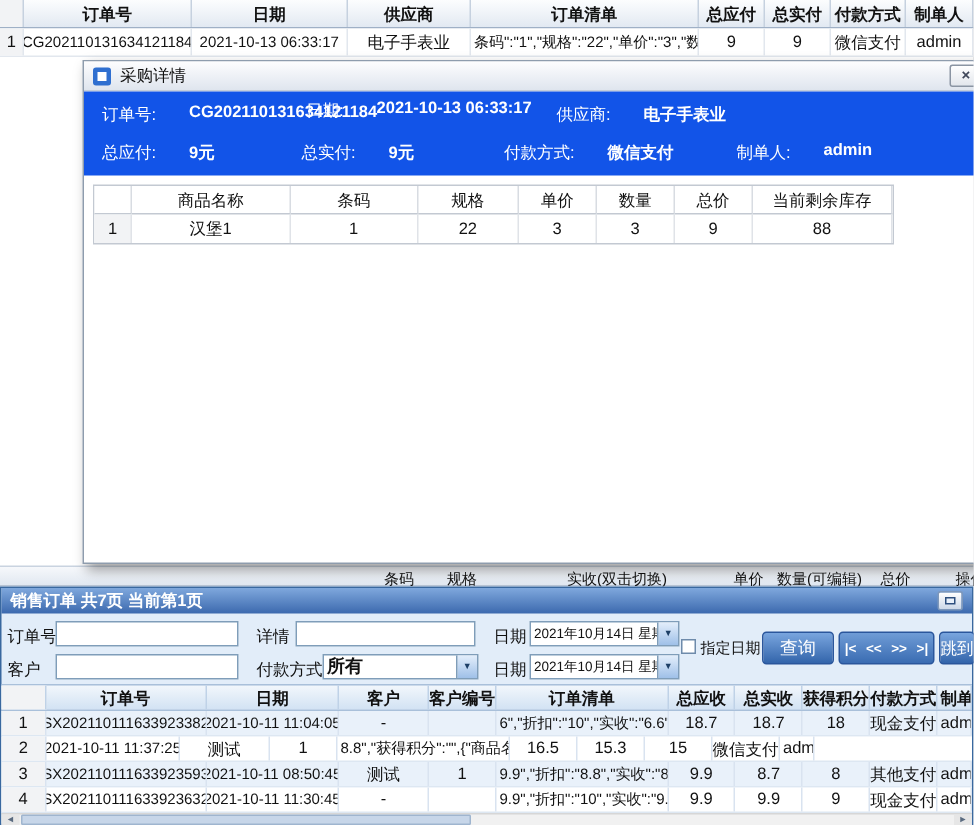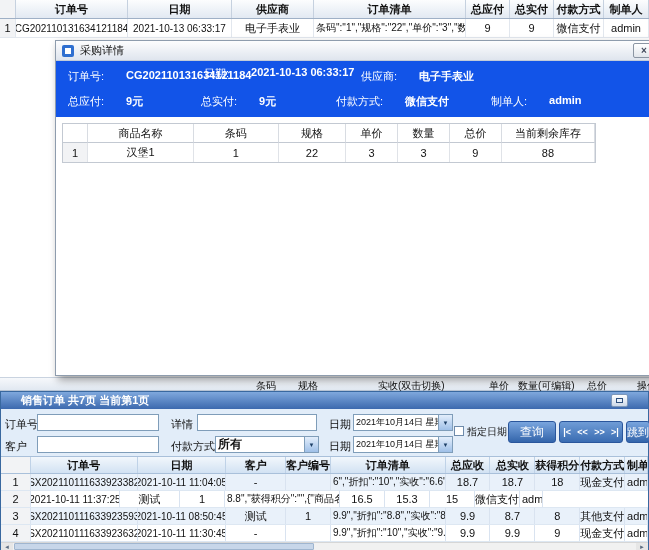--- a/index.html
+++ b/index.html
@@ -26,21 +26,21 @@
   .m-info{position:absolute;left:0;top:20px;width:605px;height:56px;background:#1254e8;color:#fff;}
   .pair{position:absolute;display:flex;gap:22px;white-space:nowrap;}
   .pair .val{font-weight:bold;}
   .m-table{position:absolute;left:6px;top:82px;width:534px;border:1px solid #c3c9d2;}
   .mt-head,.mt-row{display:flex;height:19px;background:#fff;}
   .mt-head .cell{border-right:1px solid #d8dce2;border-bottom:1px solid #c3c9d2;}
   .mt-row .cell{border-right:1px solid #e0e3e8;}
   .m0{width:28px}.m1{width:118px}.m2{width:95px}.m3{width:75px}.m4{width:58px}.m5{width:58px}.m6{width:58px}.m7{width:104px}
   
   .sp{position:absolute;left:0;top:391px;width:649px;height:159px;background:#e2edf9;border:1px solid #39689f;}
-  .sp-bar{position:absolute;left:0;top:0;width:647px;height:17px;background:linear-gradient(#7fa8dd,#3c69ae);color:#fff;display:flex;align-items:center;padding:0 20px;font-weight:bold;}
+  .sp-bar{position:absolute;left:0;top:0;width:647px;height:17px;background:linear-gradient(#7fa8dd,#3c69ae);color:#fff;display:flex;align-items:center;padding:0 6px;font-weight:bold;}
   .sp-ctrl{margin-left:auto;width:17px;height:13px;background:linear-gradient(#ffffff,#ccd8e8);border:1px solid #7d97ba;border-radius:2px;display:flex;align-items:center;justify-content:center;}
   .sp-ctrl i{display:block;width:7px;height:5px;border:1px solid #2d4f7e;background:#e8f0fa;}
   .sp-filters{position:absolute;left:0;top:17px;width:647px;height:47px;}
   .f-lab{position:absolute;white-space:nowrap;}
   .f-input{position:absolute;height:17px;background:#fff;border:1px solid #7f9db9;font-size:10px;padding:0 2px;outline:none;font-family:"Liberation Sans",sans-serif;}
   .combo{position:absolute;height:17px;background:#fff;border:1px solid #7f9db9;display:flex;align-items:stretch;}
   .combo .ctxt{flex:1;display:flex;align-items:center;padding-left:2px;font-size:9px;white-space:nowrap;overflow:hidden;}
   .combo .dd{width:14px;background:linear-gradient(#e3eefb,#9fc0e8);border-left:1px solid #7f9db9;display:flex;align-items:center;justify-content:center;font-size:6px;color:#1d3f66;}
   .big .ctxt{font-size:12px;font-weight:bold;}
   .chk{position:absolute;width:10px;height:10px;background:#fff;border:1px solid #6e8bab;}
@@ -108,21 +108,21 @@
     </div>
     <div class="m-info">
       <span class="pair" style="left:12px;top:8px">
           <span class="lab">订单号:</span>
           <span class="val">CG202110131634121184</span>
         </span>
       <span class="pair" style="left:148px;top:5px">
           <span class="lab">日期:</span>
           <span class="val">2021-10-13 06:33:17</span>
         </span>
-      <span class="pair" style="left:305px;top:8px">
+      <span class="pair" style="left:315px;top:8px">
           <span class="lab">供应商:</span>
           <span class="val">电子手表业</span>
         </span>
       <span class="pair" style="left:12px;top:33px">
           <span class="lab">总应付:</span>
           <span class="val">9元</span>
         </span>
       <span class="pair" style="left:145px;top:33px">
           <span class="lab">总实付:</span>
           <span class="val">9元</span>

